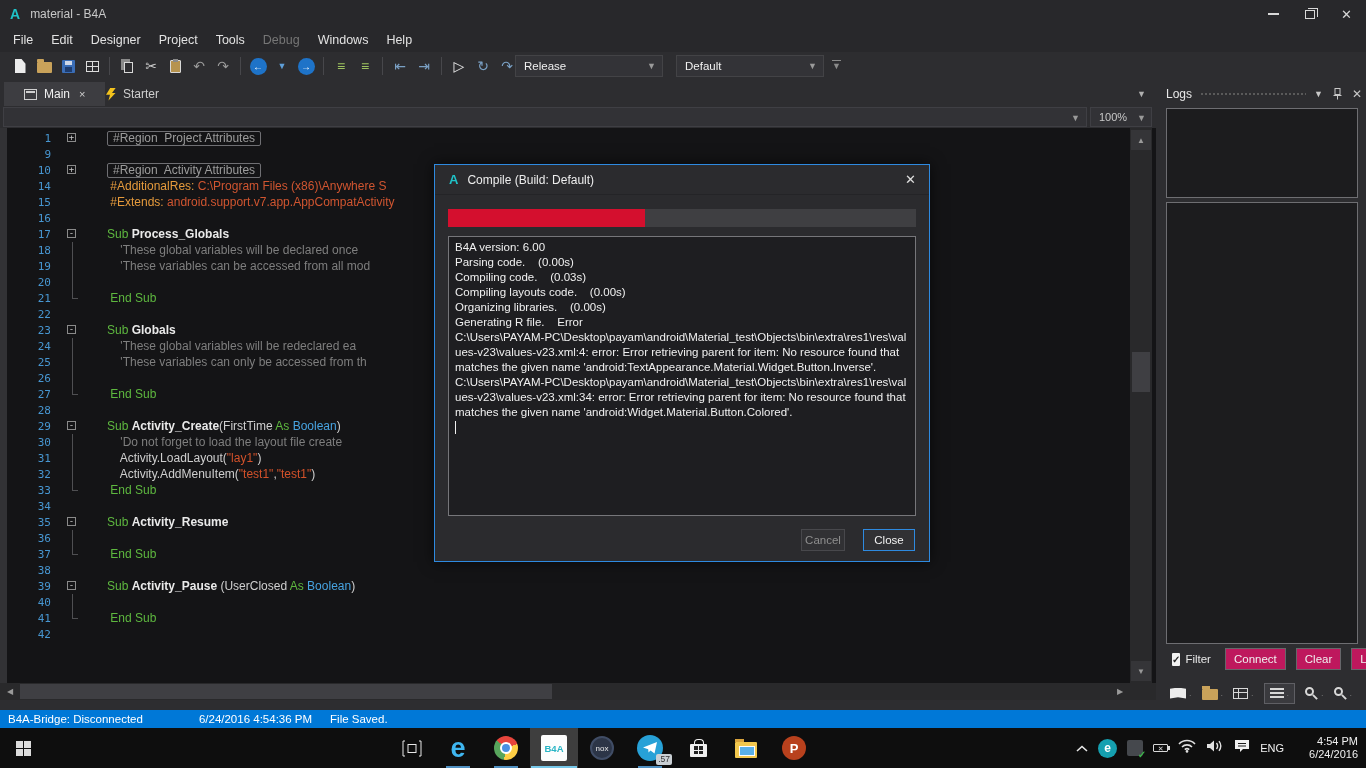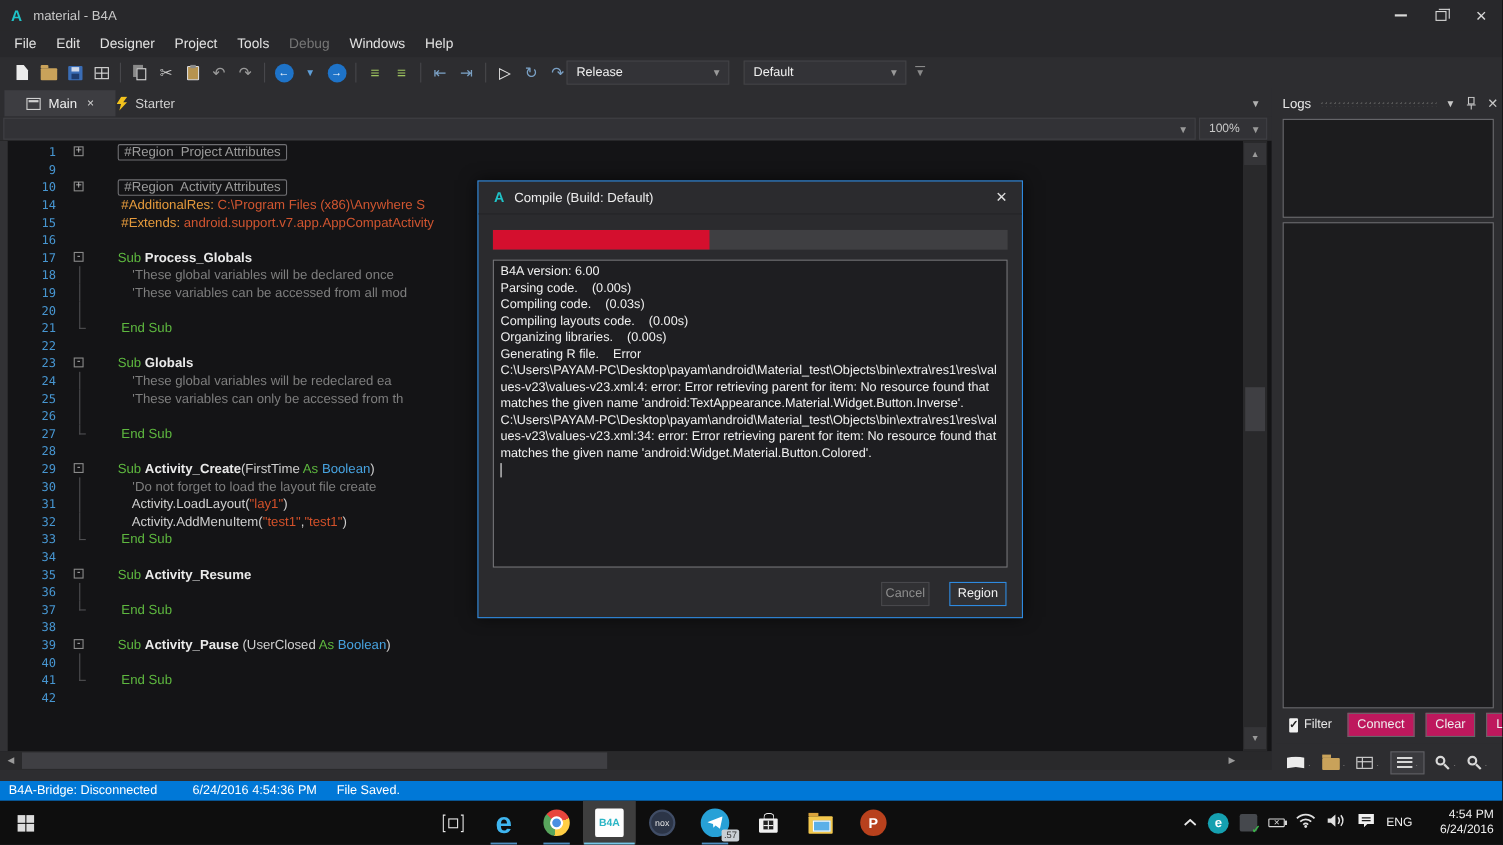--- a/index.html
+++ b/index.html
@@ -120,21 +120,21 @@
   .ic-book{width:16px;height:11px;background:#ececec;clip-path:polygon(0 12%,50% 0,100% 12%,100% 100%,50% 88%,0 100%);}
   .ic-folder2{width:16px;height:11px;background:#c9a25a;border-radius:1px;position:relative;margin-top:3px;}
   .ic-folder2::before{content:"";position:absolute;top:-3px;left:0;width:8px;height:3px;background:#c9a25a;}
   .ic-grid{width:15px;height:11px;border:1px solid #d8d8d8;background:linear-gradient(#d8d8d8,#d8d8d8) 4px 0/1px 100% no-repeat,linear-gradient(#d8d8d8,#d8d8d8) 0 3px/100% 1px no-repeat;}
   .ic-list{width:14px;height:11px;background:repeating-linear-gradient(#d8d8d8 0 2px,transparent 2px 4px);}
   .ic-mag{width:9px;height:9px;border:2px solid #d8d8d8;border-radius:50%;position:relative;margin:0 4px 4px 0;}
   .ic-mag::after{content:"";position:absolute;width:6px;height:2px;background:#d8d8d8;transform:rotate(45deg);left:5px;top:7px;}
 
   
   .statusbar{position:absolute;left:0;top:710px;width:1366px;height:18px;background:var(--status-blue);display:flex;align-items:center;color:#fff;font-size:11.5px;}
-  .sb-bridge{margin-left:8px;} .sb-time{margin-left:32px;} .sb-saved{margin-left:18px;}
+  .sb-bridge{margin-left:8px;} .sb-time{margin-left:56px;} .sb-saved{margin-left:18px;}
 
   
   .taskbar{position:absolute;left:0;top:728px;width:1366px;height:40px;background:#0e0e0e;}
   .tb-start{position:absolute;left:0;top:0;width:46px;height:40px;display:flex;align-items:center;justify-content:center;}
   .win-logo{width:15px;height:15px;display:grid;grid-template-columns:7px 7px;grid-template-rows:7px 7px;gap:1px;}
   .win-logo span{background:#dcdcdc;}
   .tb-search{position:absolute;left:46px;top:0;width:344px;height:40px;background:#2b2b2b;display:flex;align-items:center;}
   .cortana-ring{width:20px;height:20px;border:2px solid #d8d8d8;border-radius:50%;margin-left:13px;}
   .search-text{color:#a8a8a8;font-size:13px;margin-left:18px;flex:1;}
   .mic{margin-right:12px;display:flex;}
@@ -682,16 +682,16 @@
     <div class="dlg-header">
       <span class="dlg-logo">A</span>
       <span class="dlg-title">Compile (Build: Default)</span>
       <span class="dlg-close">✕</span>
     </div>
     <div class="dlg-progress">
       <div class="dlg-progress-fill" style="width: 42%;"></div>
     </div>
     <div class="dlg-logbox"><div class="log-line">B4A version: 6.00</div><div class="log-line">Parsing code.    (0.00s)</div><div class="log-line">Compiling code.    (0.03s)</div><div class="log-line">Compiling layouts code.    (0.00s)</div><div class="log-line">Organizing libraries.    (0.00s)</div><div class="log-line">Generating R file.    Error</div><div class="log-line">C:\Users\PAYAM-PC\Desktop\payam\android\Material_test\Objects\bin\extra\res1\res\values-v23\values-v23.xml:4: error: Error retrieving parent for item: No resource found that matches the given name 'android:TextAppearance.Material.Widget.Button.Inverse'.</div><div class="log-line">C:\Users\PAYAM-PC\Desktop\payam\android\Material_test\Objects\bin\extra\res1\res\values-v23\values-v23.xml:34: error: Error retrieving parent for item: No resource found that matches the given name 'android:Widget.Material.Button.Colored'.</div><div class="dlg-caret"></div></div>
     <span class="dlg-btn dlg-cancel">Cancel</span>
-    <span class="dlg-btn dlg-ok">Region</span>
+    <span class="dlg-btn dlg-ok">Close</span>
   </div>
 
 </div>
 
 </body></html>

